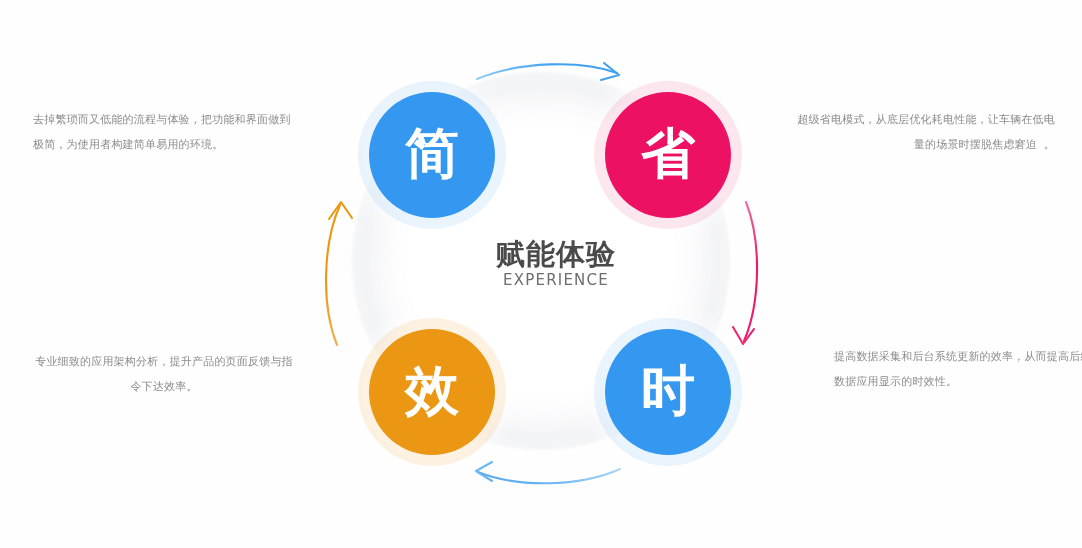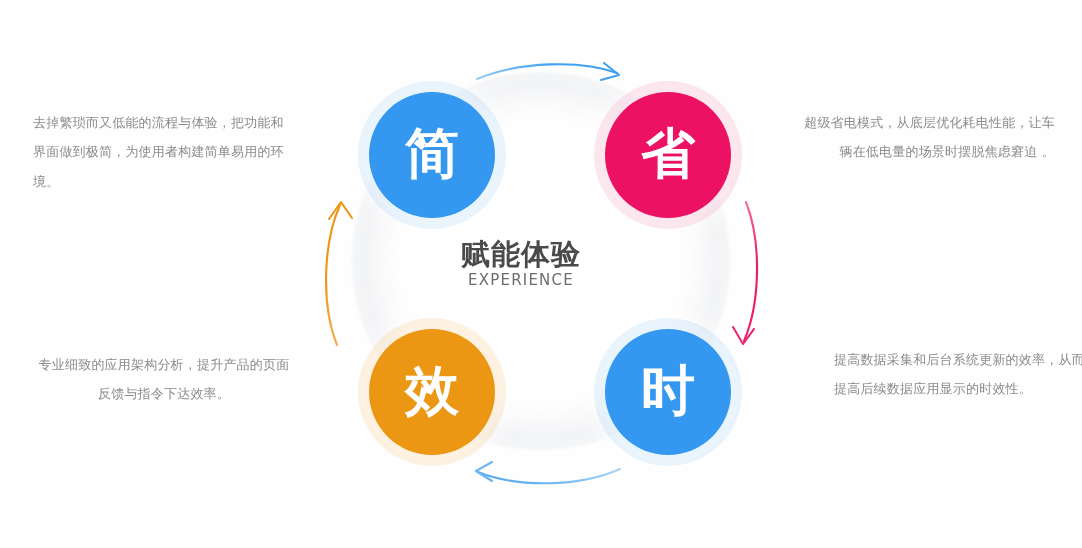--- a/index.html
+++ b/index.html
@@ -44,36 +44,37 @@
     box-shadow:0 0 0 11px rgba(52,152,240,0.10),0 0 26px 10px rgba(255,255,255,0.9);}
   #node-sheng{left:605px;top:92px;background:#ed1164;
     box-shadow:0 0 0 11px rgba(237,17,100,0.10),0 0 26px 10px rgba(255,255,255,0.9);}
   #node-xiao{left:369px;top:329px;background:#eb9713;
     box-shadow:0 0 0 11px rgba(235,151,19,0.12),0 0 26px 10px rgba(255,255,255,0.9);}
   #node-shi{left:605px;top:329px;background:#3498f0;
     box-shadow:0 0 0 11px rgba(52,152,240,0.10),0 0 26px 10px rgba(255,255,255,0.9);}
 
   
   .center-label{
-    position:absolute;left:371px;top:238px;width:300px;
+    position:absolute;left:406px;top:238px;width:300px;
     text-align:center;
   }
   .center-label .cn{
     font-size:29px;font-weight:700;color:#4a4a4a;letter-spacing:1px;
     line-height:1.15;
   }
   .center-label .en{
     font-size:15px;color:#6d6d6d;letter-spacing:1.2px;
     font-family:"DejaVu Sans","Liberation Sans",sans-serif;
   }
 
   
   .desc{
-    position:absolute;font-size:13px;color:#8b8b8b;line-height:2.25;
+    position:absolute;font-size:11px;color:#8b8b8b;line-height:2.25;
     letter-spacing:0.2px;
+    font-family:Liberation Mono, monospace;
   }
   #desc-jian{left:33px;top:108px;width:262px;text-align:left;}
   #desc-sheng{left:797px;top:108px;width:258px;text-align:right;}
   #desc-xiao{left:33px;top:350px;width:262px;text-align:center;}
   #desc-shi{left:797px;top:345px;width:258px;text-align:left;margin-left:37px;}
 </style>
 </head>
 <body>
 
 <div id="stage">

